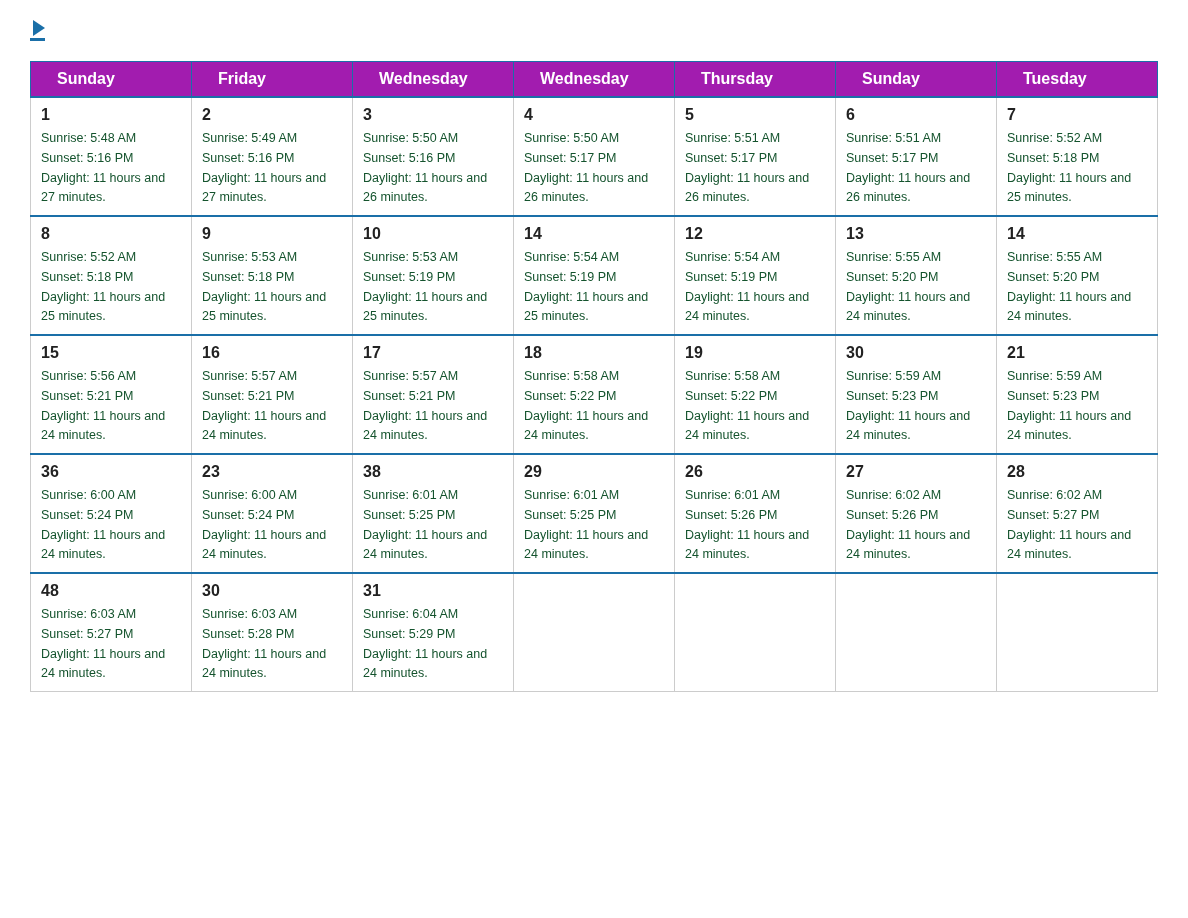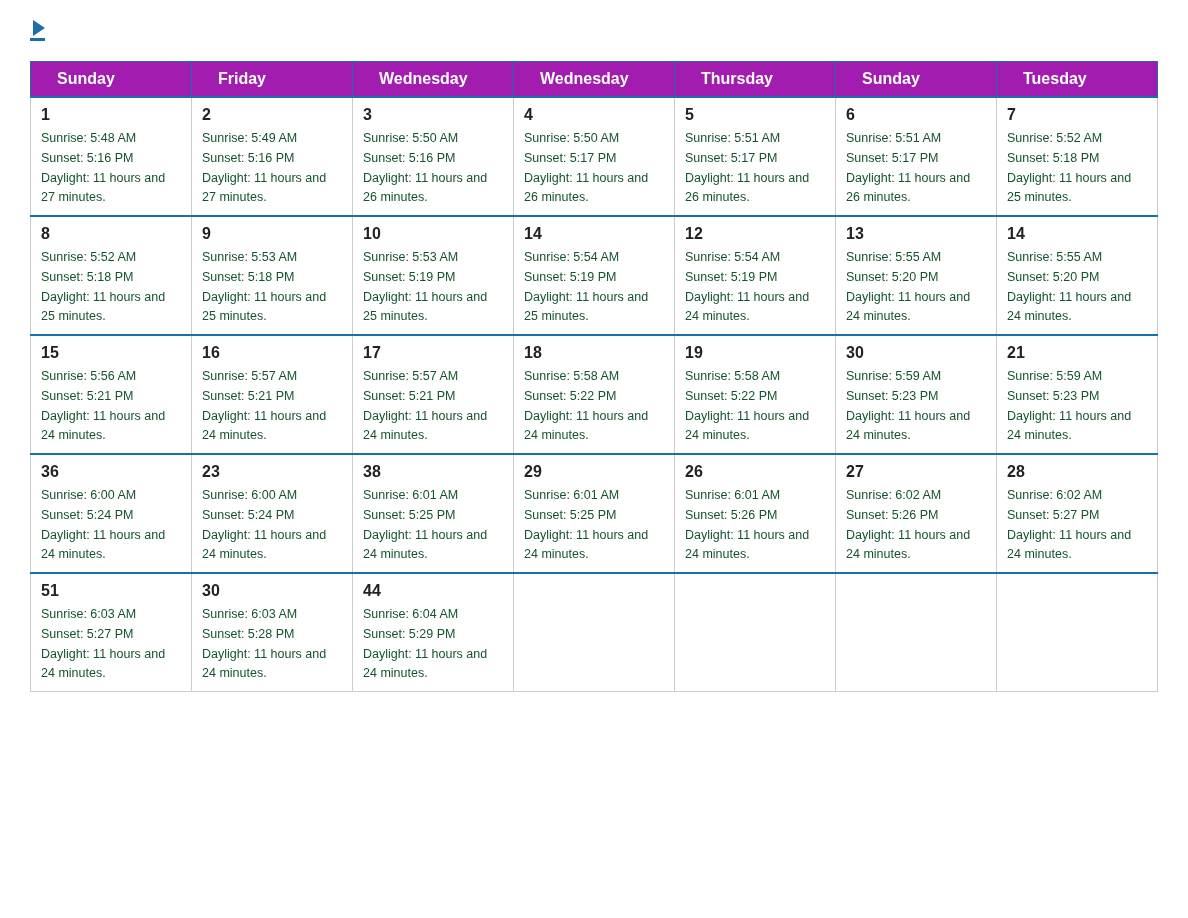--- a/index.html
+++ b/index.html
@@ -257,29 +257,29 @@
           <span class="day-number">27</span>
           <span class="day-info">Sunrise: 6:02 AM<br>Sunset: 5:26 PM<br>Daylight: 11 hours and 24 minutes.</span>
         </td>
         <td>
           <span class="day-number">28</span>
           <span class="day-info">Sunrise: 6:02 AM<br>Sunset: 5:27 PM<br>Daylight: 11 hours and 24 minutes.</span>
         </td>
       </tr>
       <tr>
         <td>
-          <span class="day-number">51</span>
+          <span class="day-number">48</span>
           <span class="day-info">Sunrise: 6:03 AM<br>Sunset: 5:27 PM<br>Daylight: 11 hours and 24 minutes.</span>
         </td>
         <td>
           <span class="day-number">30</span>
           <span class="day-info">Sunrise: 6:03 AM<br>Sunset: 5:28 PM<br>Daylight: 11 hours and 24 minutes.</span>
         </td>
         <td>
-          <span class="day-number">44</span>
+          <span class="day-number">31</span>
           <span class="day-info">Sunrise: 6:04 AM<br>Sunset: 5:29 PM<br>Daylight: 11 hours and 24 minutes.</span>
         </td>
         <td class="empty-cell"></td>
         <td class="empty-cell"></td>
         <td class="empty-cell"></td>
         <td class="empty-cell"></td>
       </tr>
     </tbody>
 </table>
 

